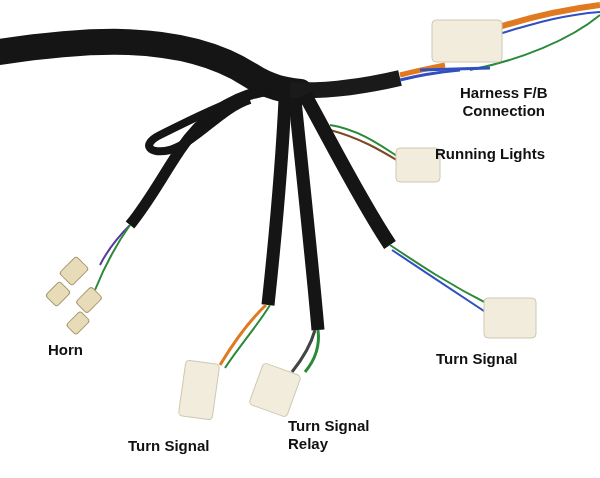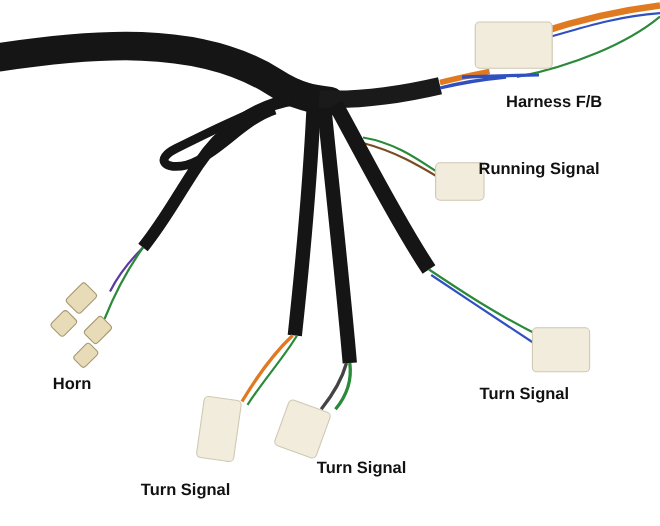--- a/index.html
+++ b/index.html
@@ -52,21 +52,23 @@
   <path d="M315,330 C310,348 300,362 292,372" stroke="#444" stroke-width="3" fill="none"></path>
   <rect x="255" y="368" width="40" height="44" rx="4" fill="#f1ecdc" stroke="#cfc8b4" transform="rotate(20 275 390)"></rect>
 
   <path d="M390,245 C420,265 450,285 490,305" stroke="#2a8a3a" stroke-width="2" fill="none"></path>
   <path d="M392,250 C425,272 455,292 490,315" stroke="#3050c0" stroke-width="2" fill="none"></path>
   <rect x="484" y="298" width="52" height="40" rx="4" fill="#f1ecdc" stroke="#cfc8b4"></rect>
 </svg>
 
 <div class="label" style="left:460px;top:84px;text-align:center;">
   <div>Harness F/B</div>
+  <div>Connection</div>
 </div>
-<div class="label" style="left:435px;top:145px;">Running Signal</div>
+<div class="label" style="left:435px;top:145px;">Running Lights</div>
 <div class="label" style="left:48px;top:341px;">Horn</div>
 <div class="label" style="left:436px;top:350px;">Turn Signal</div>
 <div class="label" style="left:128px;top:437px;">Turn Signal</div>
 <div class="label" style="left:288px;top:417px;">
   <div>Turn Signal</div>
+  <div>Relay</div>
 </div>
 </div>
 
 </body></html>

